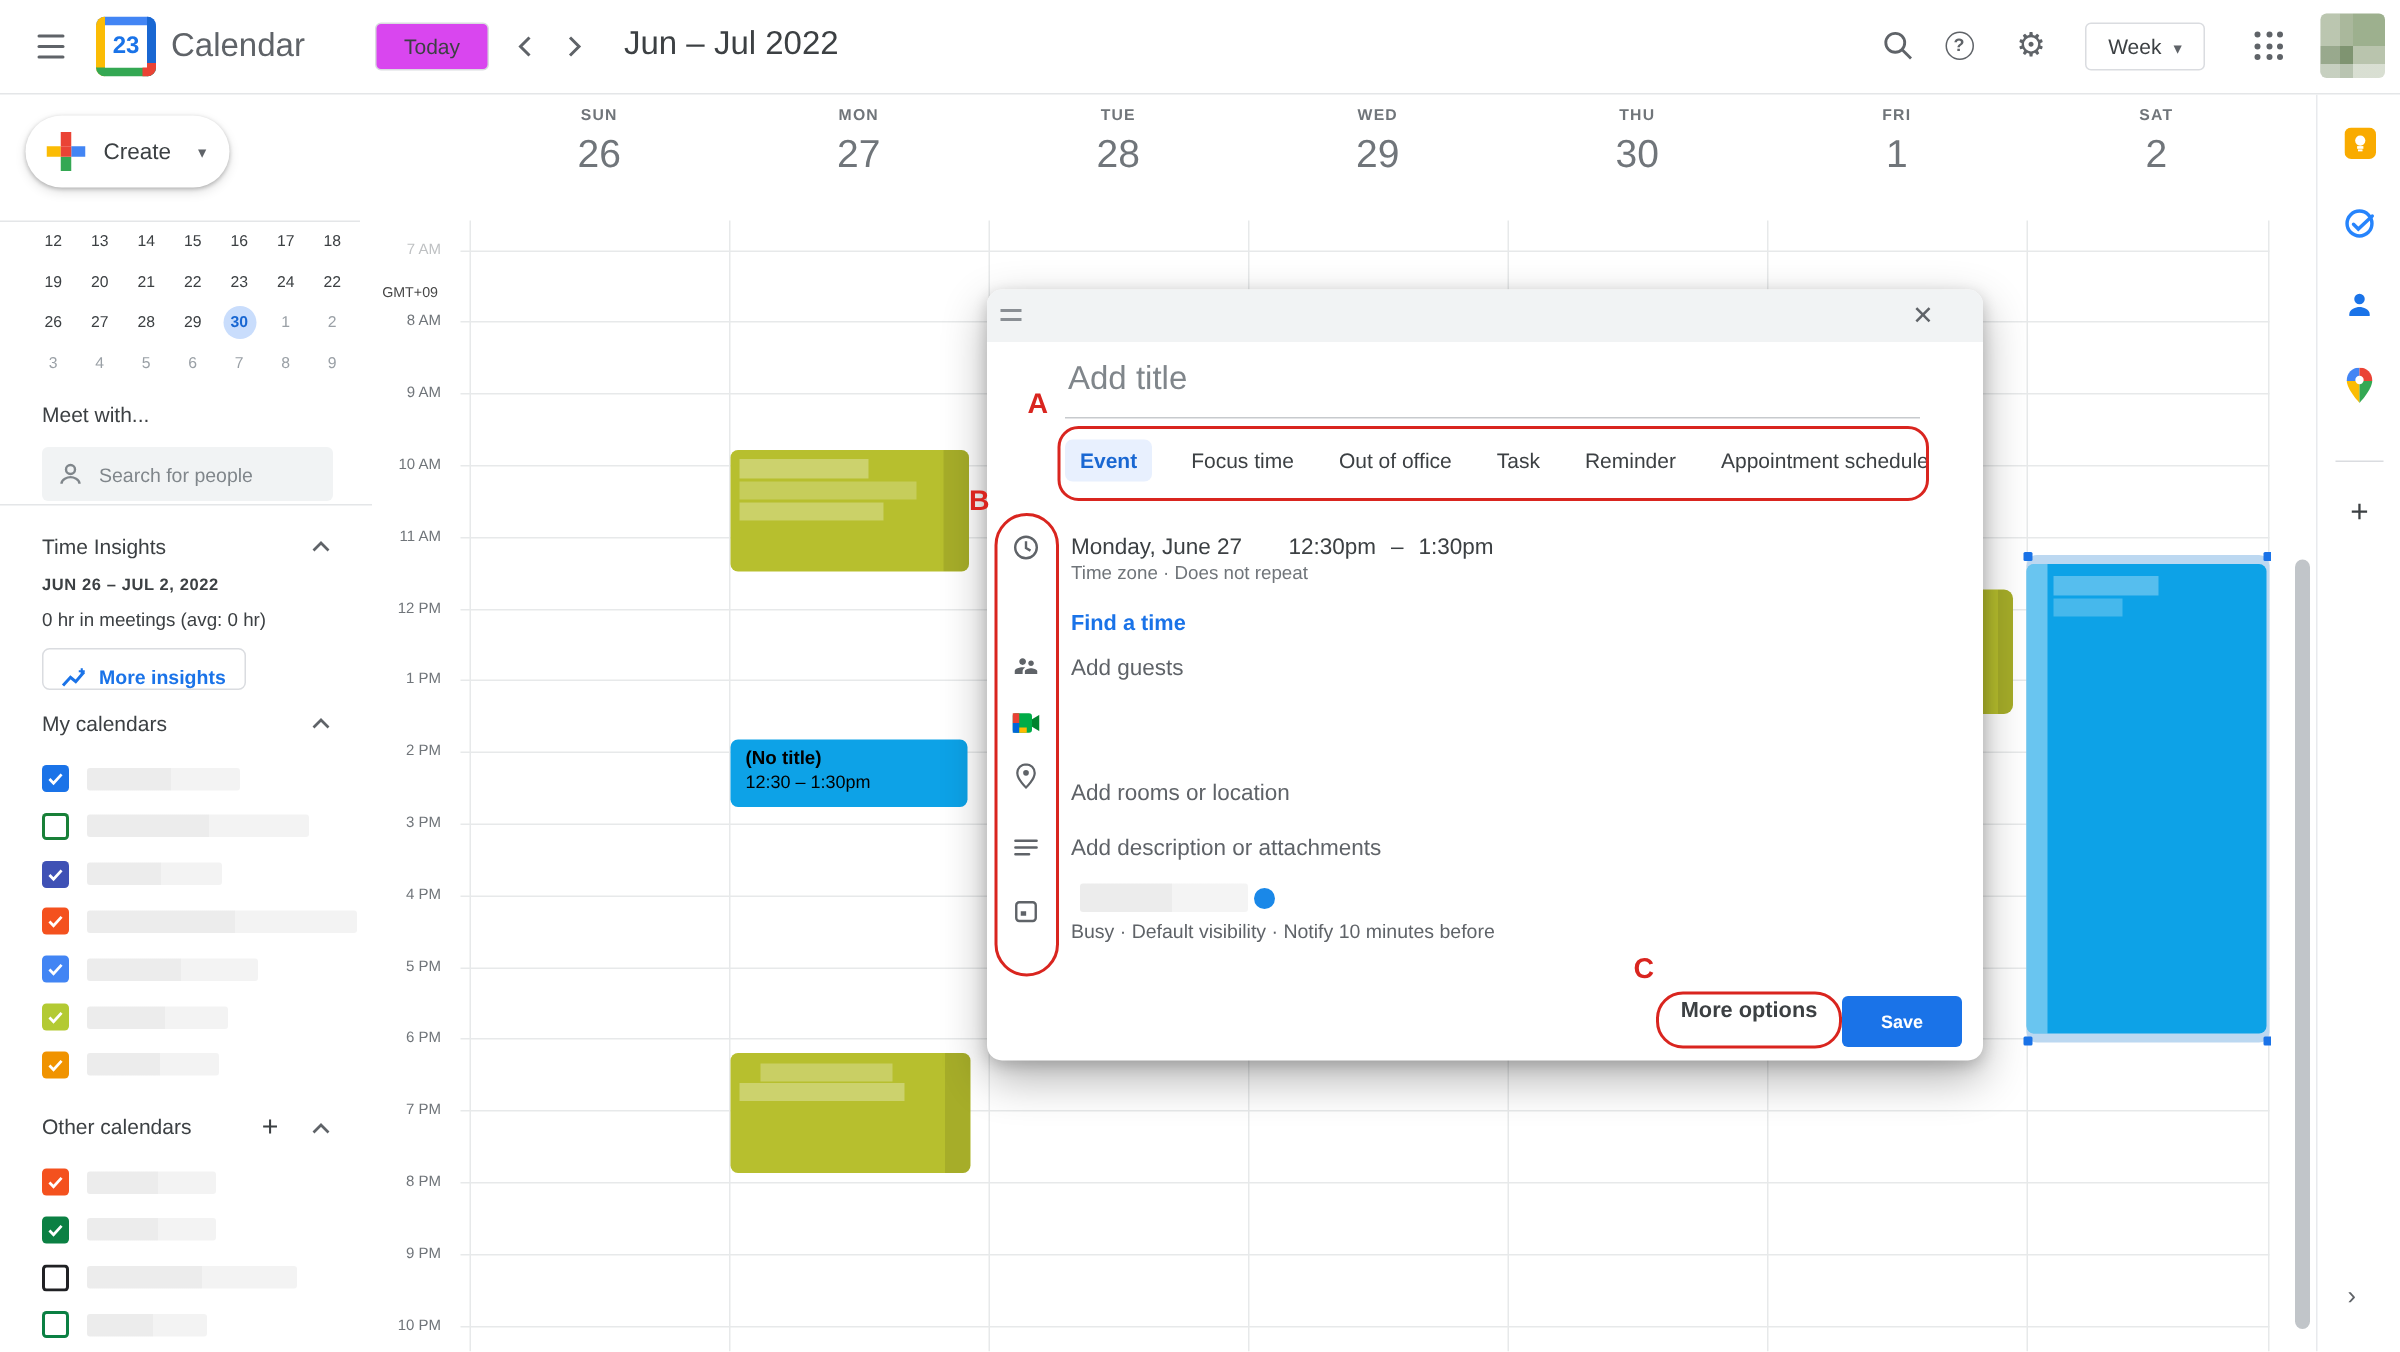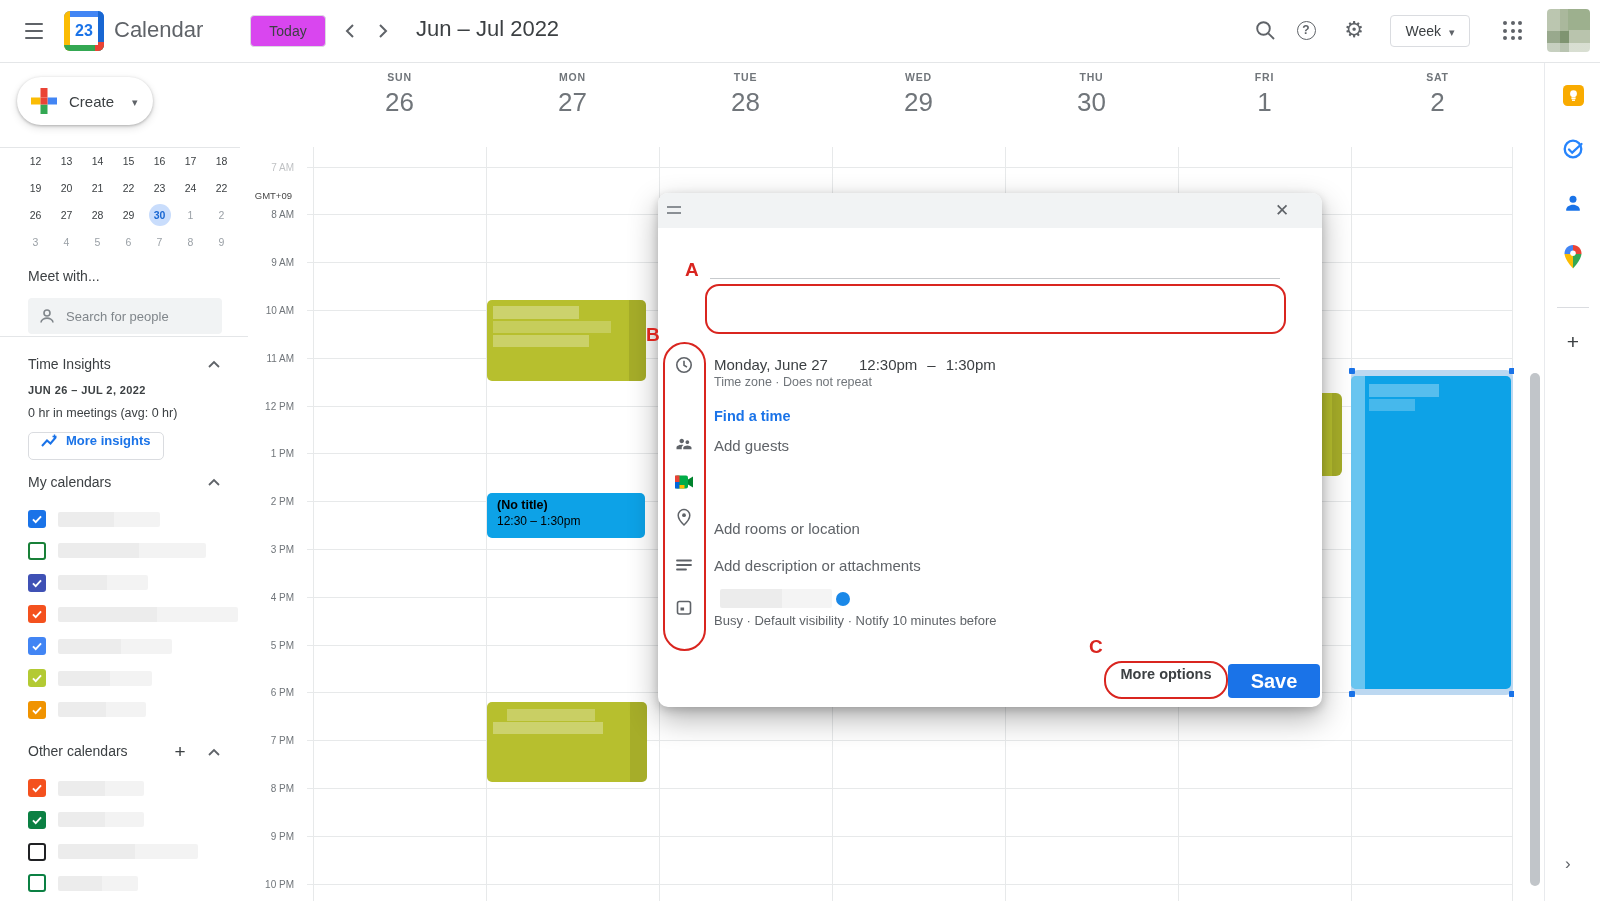--- a/index.html
+++ b/index.html
@@ -46,21 +46,21 @@
   .mc-cell.muted{color:#9aa0a6}
   .mc-cell.sel{position:relative;color:#1967d2;font-weight:bold}
   .mc-cell.sel::before{content:"";position:absolute;width:22px;height:22px;border-radius:50%;background:#c9ddfc;z-index:-1}
   .side-head{position:absolute;left:28px;font-size:14px;color:var(--dark)}
   .chev-up{position:absolute;width:24px;height:24px;display:flex;align-items:center;justify-content:center;cursor:pointer}
   #people-search{position:absolute;left:28px;top:298px;width:194px;height:36px;background:#f1f3f4;border-radius:4px;display:flex;align-items:center;gap:10px;padding:0 10px}
   #people-search input{border:none;background:transparent;outline:none;font-size:13px;width:140px;color:var(--dark);font-family:inherit}
   #people-search input::placeholder{color:#80868b}
   #ti-range{position:absolute;left:28px;top:384px;font-size:11px;font-weight:bold;letter-spacing:.4px;color:var(--dark)}
   #ti-summary{position:absolute;left:28px;top:406px;font-size:12.5px;color:var(--dark)}
-  #more-insights{position:absolute;left:28px;top:432px;height:28px;border:1px solid #dadce0;border-radius:5px;display:flex;align-items:flex-start;gap:8px;padding:0 12px;cursor:pointer;background:#fff}
+  #more-insights{position:absolute;left:28px;top:432px;height:28px;border:1px solid #dadce0;border-radius:5px;display:flex;align-items:flex-end;gap:8px;padding:0 12px;cursor:pointer;background:#fff}
   #more-insights .lbl{font-size:13px;color:var(--accent);font-weight:bold}
   .cal-row{position:absolute;left:28px;height:32px;display:flex;align-items:center;gap:12px}
   .cb{width:18px;height:18px;border-radius:3px;display:flex;align-items:center;justify-content:center;flex:none;cursor:pointer}
   .blurbar{height:15px;border-radius:2px;background:linear-gradient(90deg,#ececec 0 55%,#f3f3f3 55%)}
   .plus-ic{position:absolute;width:24px;height:24px;display:flex;align-items:center;justify-content:center;font-size:19px;color:var(--dark);cursor:pointer}
   .plus-ic::after{content:"+"}
   
   #grid-layer{position:absolute;left:0;top:63px;width:1513px;height:838px}
   .day-head{position:absolute;top:8px;width:173px;text-align:center}
   .dh-name{font-size:10.5px;font-weight:bold;letter-spacing:.8px;color:var(--muted)}
@@ -107,21 +107,21 @@
   .drow{position:absolute;left:56px;font-size:15px;color:var(--icon)}
   #dt-row{color:var(--dark);display:flex}
   #dt-row .t1{margin-left:31px}#dt-row .dash{margin:0 10px}
   #dlg-recur{font-size:12.5px;color:var(--muted)}
   #find-time{font-size:14.5px;color:var(--accent);font-weight:bold;cursor:pointer}
   #meet-btn{position:absolute;left:54px;top:280px;width:226px;height:34px;background:var(--accent);border-radius:4px;color:#fff;font-size:13.5px;font-weight:bold;display:flex;align-items:center;justify-content:center;cursor:pointer}
   #cal-blur{position:absolute;left:62px;top:396px;width:112px;height:19px;border-radius:2px;background:linear-gradient(90deg,#ececec 0 55%,#f4f4f4 55%)}
   #cal-dot{position:absolute;left:178px;top:399px;width:14px;height:14px;border-radius:50%;background:#1a88e8;cursor:pointer}
   #busy-line{font-size:13px;color:var(--icon)}
   #more-options{position:absolute;left:447px;top:469px;width:122px;height:24px;display:flex;align-items:center;justify-content:center;font-size:14.5px;font-weight:bold;color:var(--dark);cursor:pointer;border-radius:4px}
-  #save-btn{position:absolute;left:570px;top:471px;width:92px;height:34px;background:var(--accent);border-radius:4px;color:#fff;font-size:20px;font-weight:bold;display:flex;align-items:center;justify-content:center;cursor:pointer}
+  #save-btn{position:absolute;left:570px;top:471px;width:80px;height:34px;background:var(--accent);border-radius:4px;color:#fff;font-size:12px;font-weight:bold;display:flex;align-items:center;justify-content:center;cursor:pointer}
   
   .ann{position:absolute;z-index:30;pointer-events:none}
   .ann-label{font-size:19px;font-weight:bold;color:var(--red)}
   .ann-rect{border:2.5px solid var(--red)}
 </style>
 </head>
 <body>
 
 <div id="grid-layer">
   <div id="day-headers">
@@ -495,21 +495,30 @@
   <div id="rp-divider"></div>
   <div class="rp-plus"></div>
   <div class="rp-collapse"></div>
 </div>
 
 <div id="dialog">
   <div id="dlg-header">
     <div class="drag-ic"></div>
     <div class="close-ic"></div>
   </div>
+  <input id="dlg-title" placeholder="Add title" style="">
   <div id="dlg-underline"></div>
+  <div id="dlg-tabs">
+      <div class="tab active">Event</div>
+      <div class="tab">Focus time</div>
+      <div class="tab">Out of office</div>
+      <div class="tab">Task</div>
+      <div class="tab">Reminder</div>
+      <div class="tab">Appointment schedule</div>
+    </div>
 
   <svg class="dico" style="top:163px" viewBox="0 0 18 18" fill="none" stroke="#5f6368" stroke-width="1.6">
       <circle cx="9" cy="9" r="7.2"></circle>
       <path d="M9 4.8v4.5l3 1.8"></path>
     </svg>
   <div class="drow" id="dt-row" style="top:163px">
     <span>Monday, June 27</span>
     <span class="t1">12:30pm</span>
     <span class="dash">–</span>
     <span>1:30pm</span>

